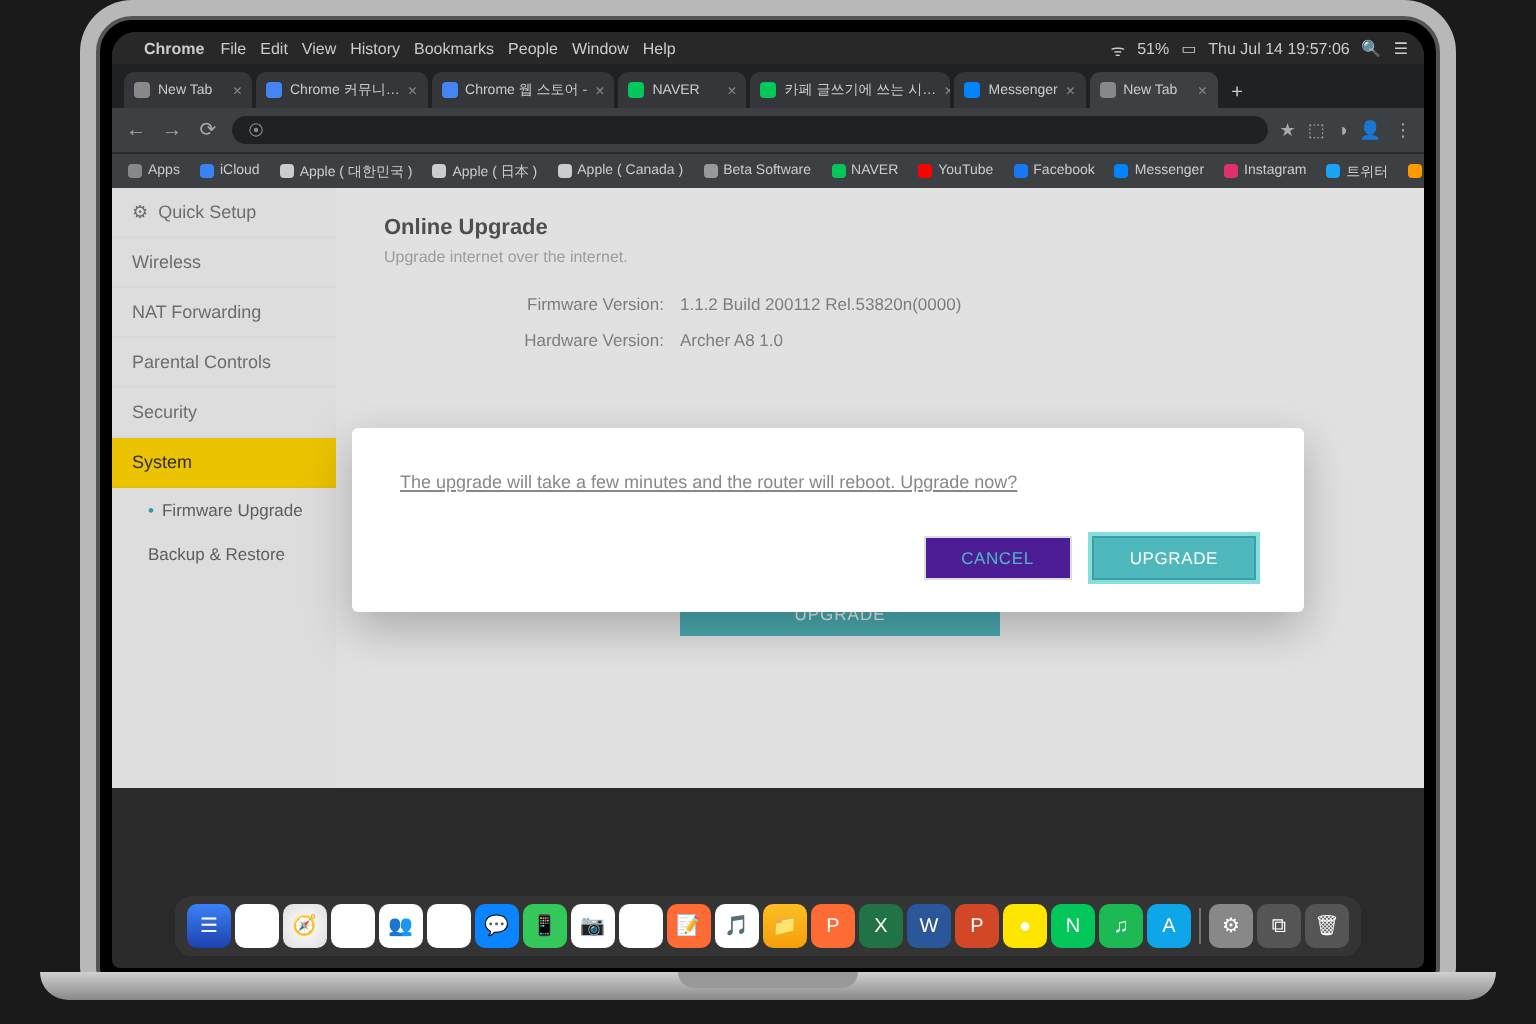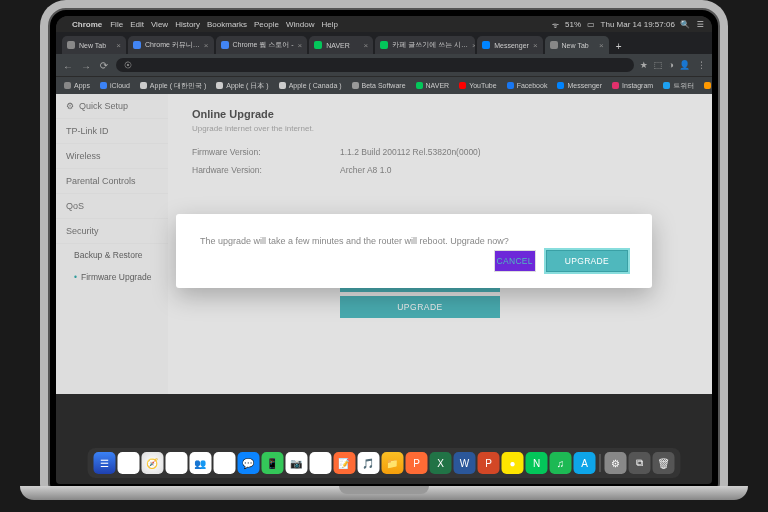--- a/index.html
+++ b/index.html
@@ -37,52 +37,52 @@
   .sidebar { width: 112px; background: #f0f0f0; font-size: 9px; color: #777; }
   .sb-item { padding: 7px 10px; border-bottom: 1px solid rgba(0,0,0,.02); display:flex; align-items:center; gap:5px; }
   .sb-item.active { background: #ffd400; color: #333; }
   .sb-sub { padding: 6px 10px 6px 18px; font-size: 8.5px; color: #666; }
   .sb-sub.sel::before { content:"•"; color:#3aa; margin-right:4px; }
   
   .content { flex: 1; padding: 14px 24px; font-size: 9px; color: #666; filter: none; }
   .content h3 { font-size: 11px; color: #555; font-weight: 600; margin-bottom: 4px; }
   .content .sub { font-size: 8px; color: #aaa; margin-bottom: 14px; }
   .field-row { display: flex; margin: 8px 0; gap: 8px; }
-  .field-label { width: 140px; color: #888; font-size: 8.5px; }
+  .field-label { width: 140px; text-align: right; color: #888; font-size: 8.5px; }
   .field-val { color: #888; font-size: 8.5px; }
   .file-input { border: 1px solid #ccc; padding: 3px 6px; font-size: 8px; width: 160px; background:#fff; color:#888; overflow:hidden; text-overflow:ellipsis; white-space:nowrap; }
   .btn-teal { background: #4fb8bd; color: #fff; padding: 6px 0; font-size: 8.5px; text-align:center; width: 160px; margin: 4px 0; letter-spacing:.5px; }
   
   .page-overlay { position: absolute; inset: 0; background: rgba(0,0,0,.08); pointer-events: none; }
   
   .modal { position: absolute; top: 120px; left: 120px; right: 60px; background: #fff; border-radius: 3px; box-shadow: 0 8px 24px rgba(0,0,0,.25); padding: 22px 24px 16px; z-index: 5; }
-  .modal-text { font-size: 9px; color: #888; margin-bottom: 4px; }
+  .modal-text { font-size: 9px; color: #888; margin-bottom: 22px; text-decoration: underline; }
   .modal-actions { display: flex; justify-content: flex-end; gap: 10px; }
-  .btn-cancel { border: 1px solid #ddd; padding: 5px 2px; font-size: 8.5px; color: #4fb8bd; background: #6d28d9; letter-spacing:.3px; }
+  .btn-cancel { border: 1px solid #ddd; padding: 5px 18px; font-size: 8.5px; color: #4fb8bd; background: #4c1d95; letter-spacing:.3px; }
   .btn-upgrade { background: #4fb8bd; color: #fff; padding: 5px 18px; font-size: 8.5px; border:1px solid #3aa0a5; outline: 2px solid #8dd; letter-spacing:.3px; }
   
   .dock { position: absolute; bottom: 6px; left: 50%; transform: translateX(-50%); height: 30px; background: rgba(60,60,60,.55); border-radius: 8px; display: flex; align-items: center; padding: 0 6px; gap: 2px; }
   .dock-icon { width: 22px; height: 22px; border-radius: 5px; display:flex; align-items:center; justify-content:center; font-size:10px; color:#fff; }
   .dock-sep { width:1px; height:18px; background:rgba(255,255,255,.3); margin:0 2px; }
 </style>
 </head>
 <body>
 
 <div class="laptop-frame">
   <div class="screen">
 
     <div class="mac-menubar">
       <span class="apple"></span>
       <span class="mi" style="font-weight:600">Chrome</span>
       <span id="mac-items"><span class="mi" style="margin-right: 7px;">File</span><span class="mi" style="margin-right: 7px;">Edit</span><span class="mi" style="margin-right: 7px;">View</span><span class="mi" style="margin-right: 7px;">History</span><span class="mi" style="margin-right: 7px;">Bookmarks</span><span class="mi" style="margin-right: 7px;">People</span><span class="mi" style="margin-right: 7px;">Window</span><span class="mi" style="margin-right: 7px;">Help</span></span>
       <div class="right">
         <span>ᯤ</span>
         <span>51%</span>
         <span>▭</span>
-        <span>Thu Mar 14  19:57:06</span>
+        <span>Thu Jul 14  19:57:06</span>
         <span>🔍</span>
         <span>☰</span>
       </div>
     </div>
 
     <div class="chrome">
       <div class="tab-strip" id="tabs">
       <div class="tab">
             <span class="fav" style="background:#888"></span>
             <span>New Tab</span>
@@ -151,36 +151,36 @@
           <div class="bm"><span class="dot" style="background:#ff9900"></span>Amazon</div>
         </div>
 
       <div class="page">
         <div class="sidebar" id="sb">
             <div class="sb-item">
               <span>⚙</span>
               <span>Quick Setup</span>
             </div>
             <div class="sb-item">
-              <span>TP-Link ID</span>
-            </div>
-            <div class="sb-item">
               <span>Wireless</span>
             </div>
             <div class="sb-item">
+              <span>NAT Forwarding</span>
+            </div>
+            <div class="sb-item">
               <span>Parental Controls</span>
             </div>
             <div class="sb-item">
-              <span>QoS</span>
-            </div>
-            <div class="sb-item">
               <span>Security</span>
             </div>
+            <div class="sb-item active">
+              <span>System</span>
+            </div>
+            <div class="sb-sub sel">Firmware Upgrade</div>
             <div class="sb-sub">Backup &amp; Restore</div>
-            <div class="sb-sub sel">Firmware Upgrade</div>
           </div>
         <div class="content">
           <h3>Online Upgrade</h3>
           <div class="sub">Upgrade internet over the internet.</div>
           <div class="field-row">
             <div class="field-label">Firmware Version:</div>
             <div class="field-val">1.1.2 Build 200112 Rel.53820n(0000)</div>
           </div>
           <div class="field-row">
             <div class="field-label">Hardware Version:</div>

